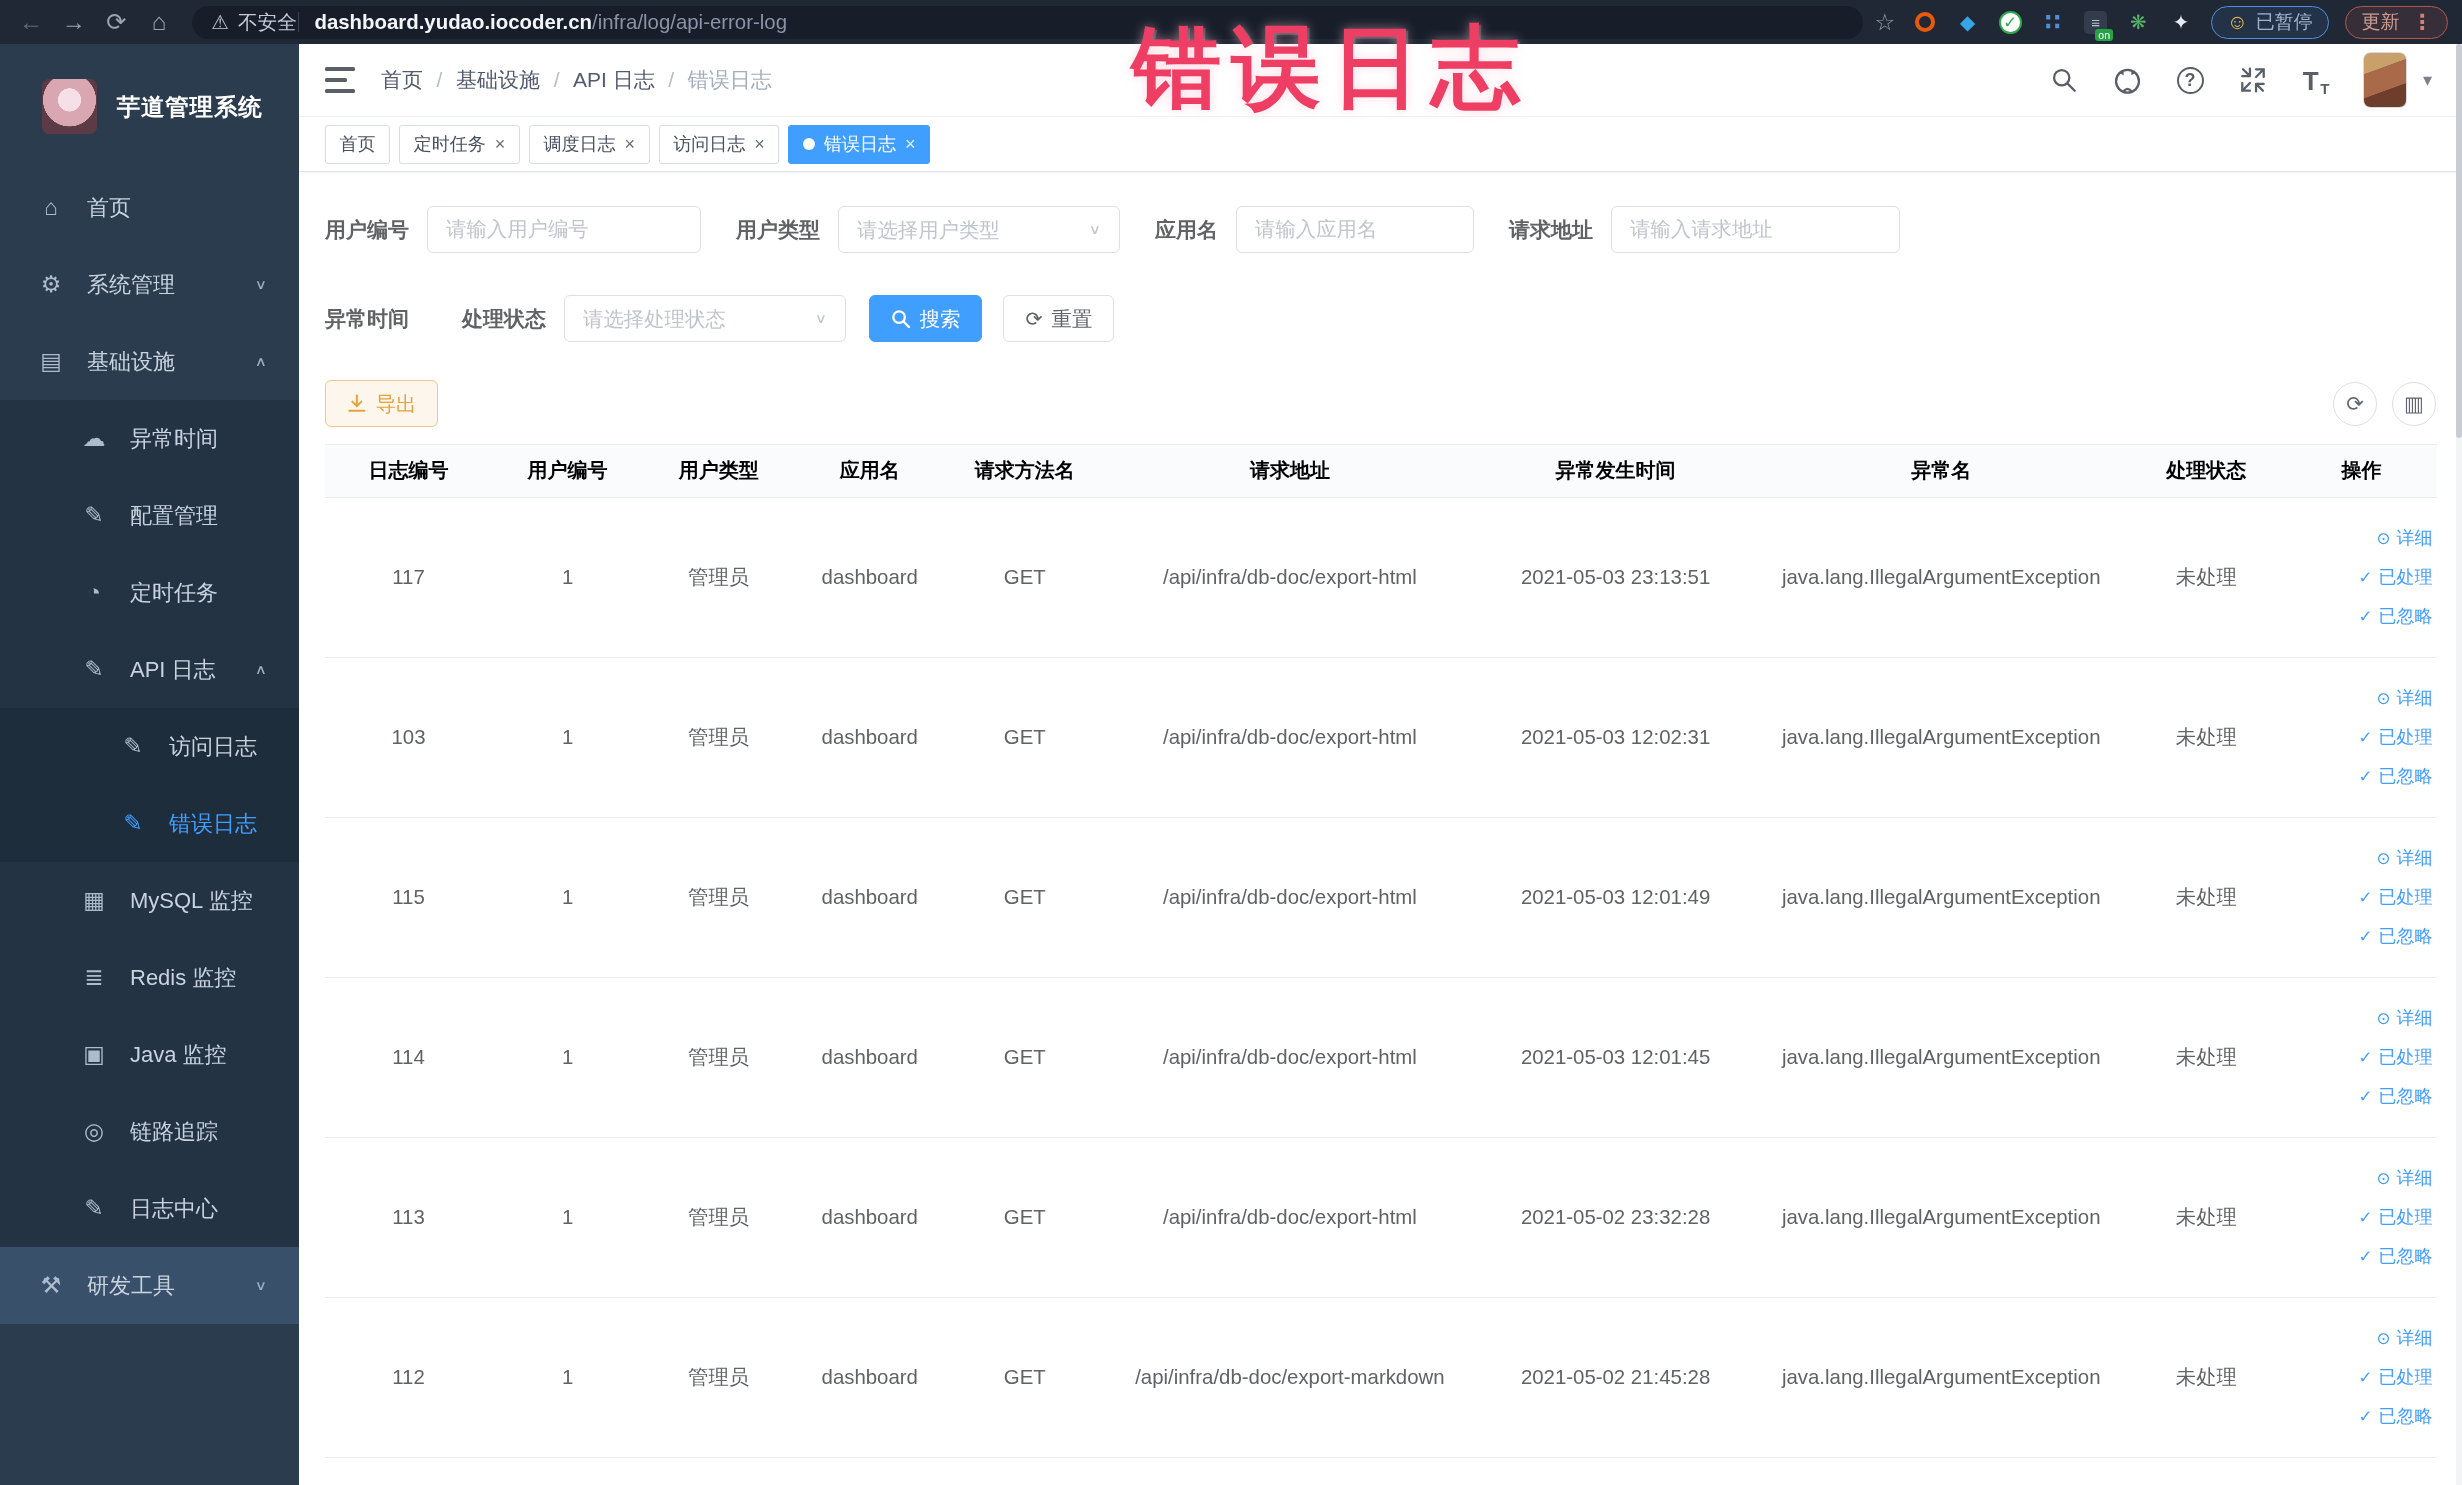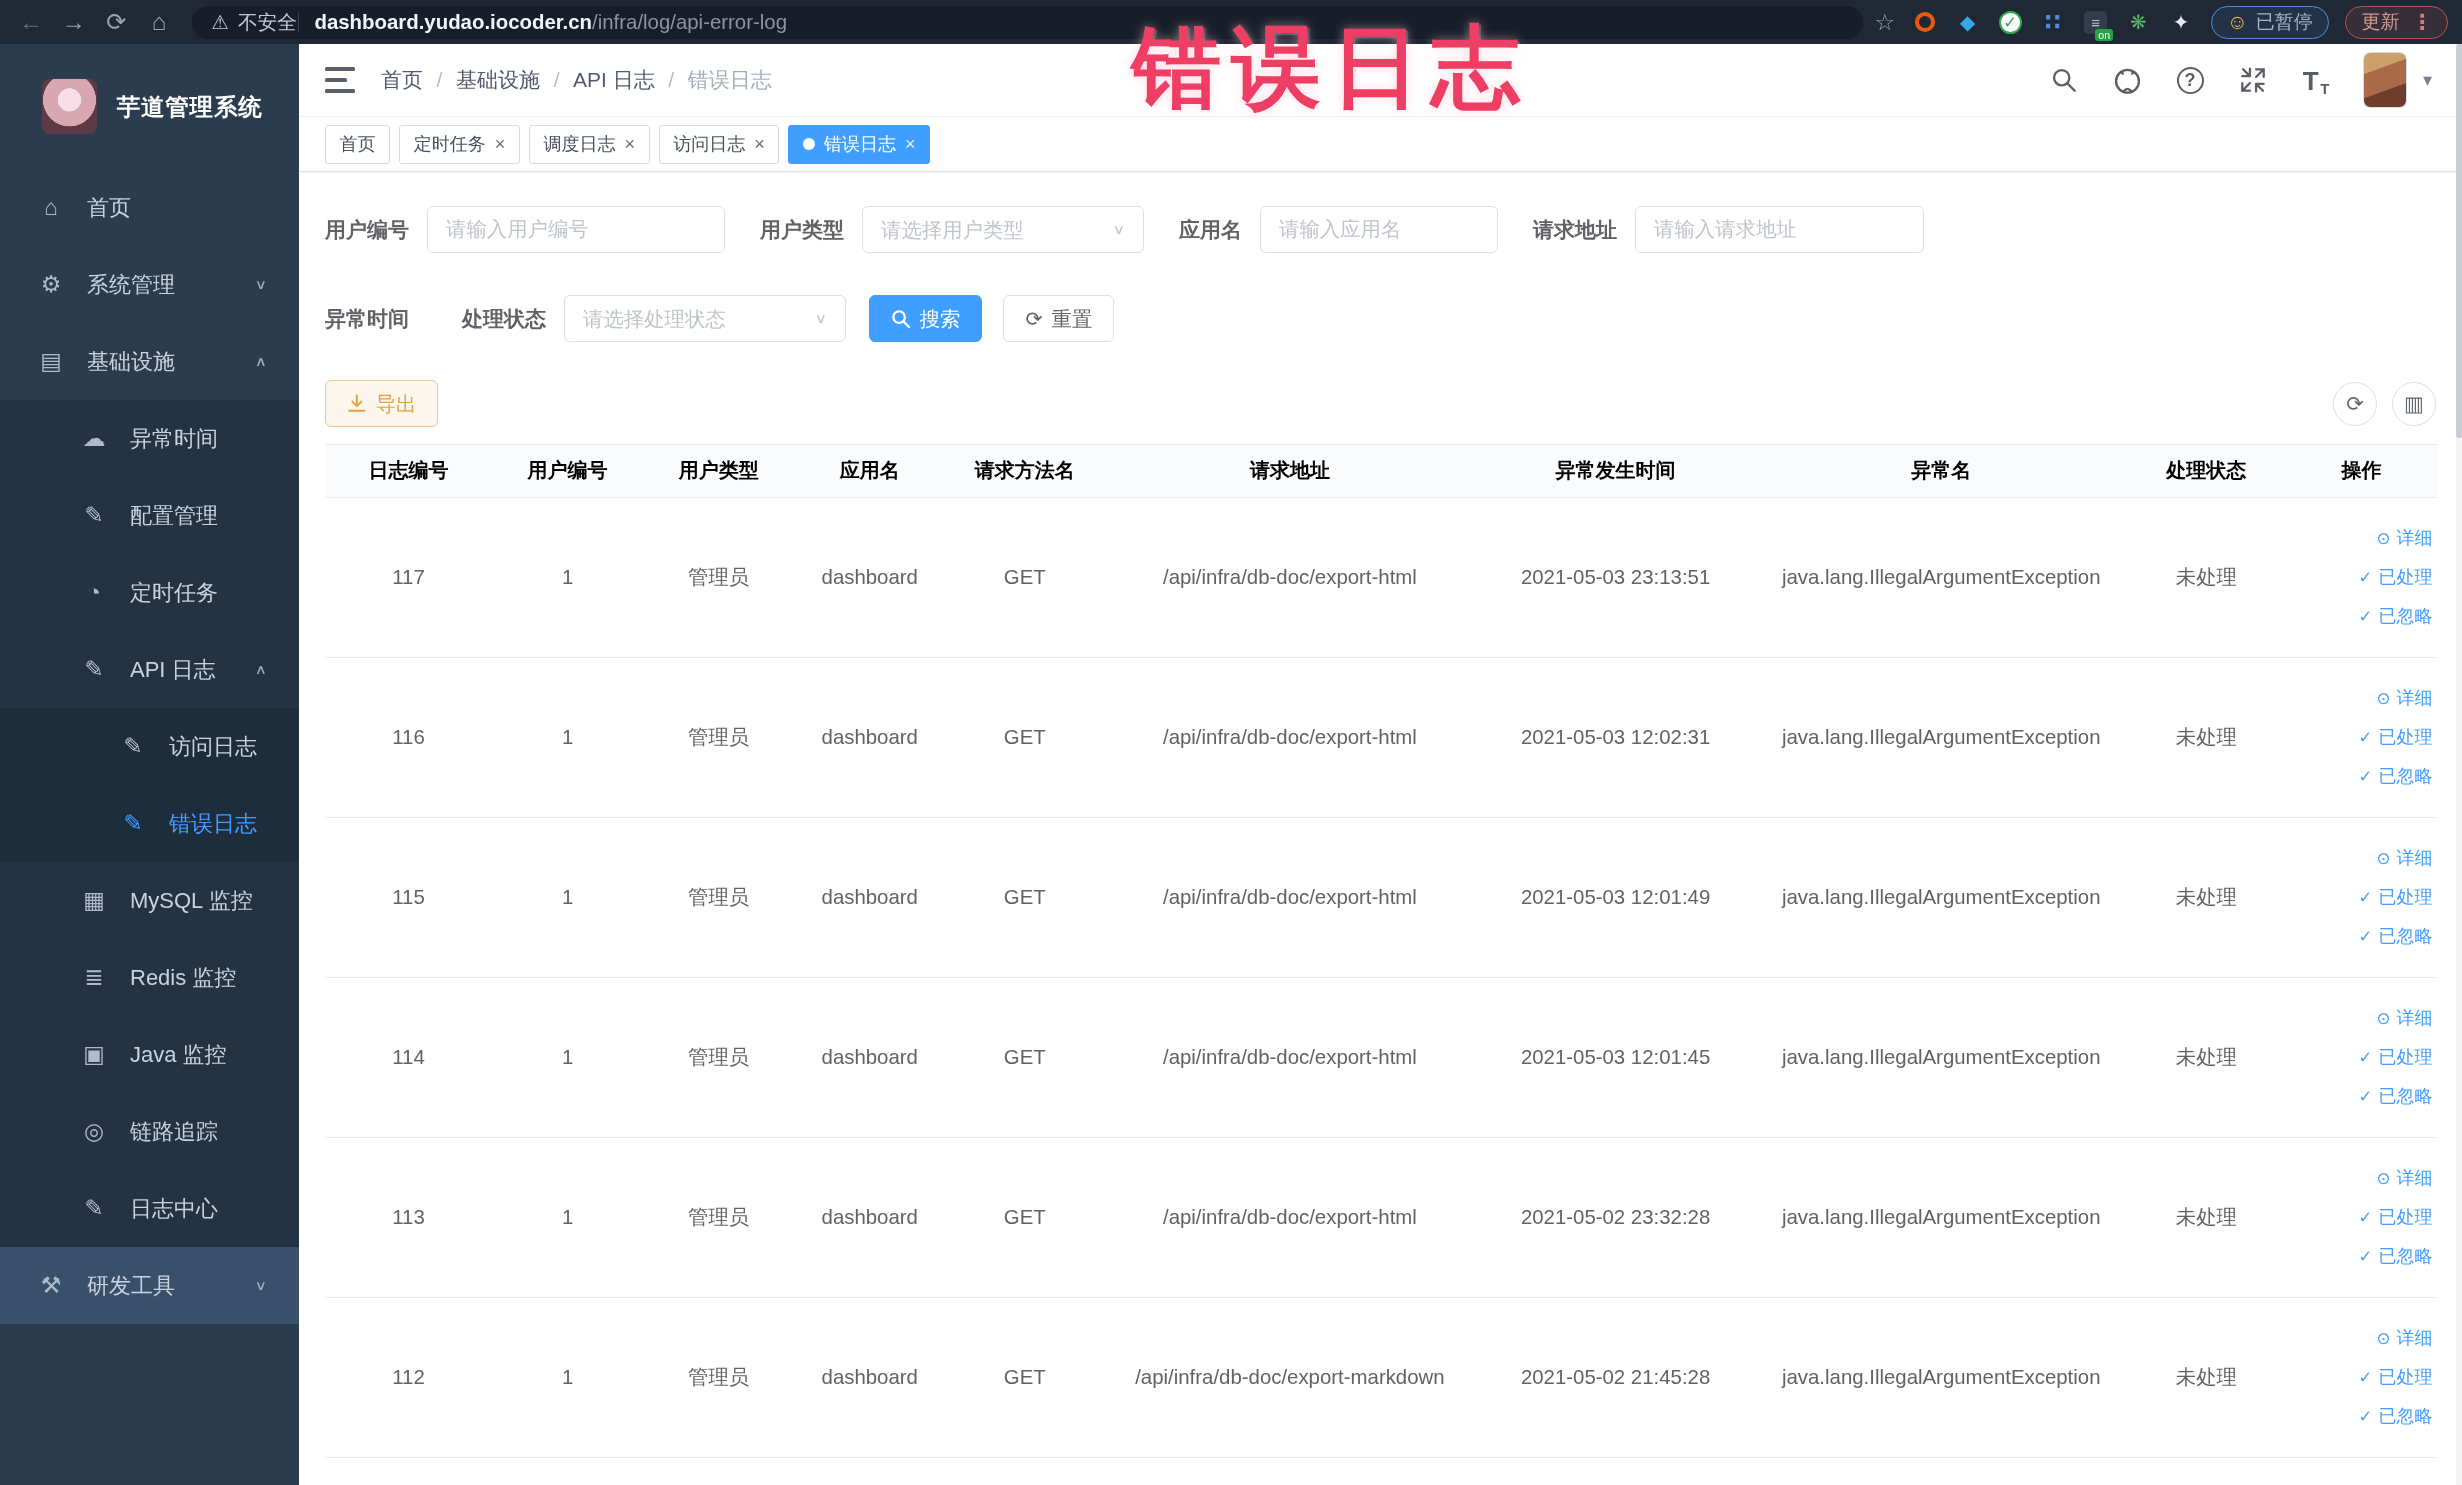--- a/index.html
+++ b/index.html
@@ -344,21 +344,21 @@
           <span class="dot"></span>
           <span>错误日志</span>
           <span class="close">×</span>
         </div>
       </div>
 
     <div class="content">
 
       <div class="filter-row">
         <span class="f-label">用户编号</span>
-        <span class="f-input" style="width:298px">
+        <span class="f-input" style="width:274px">
           <input placeholder="请输入用户编号" style="">
         </span>
         <span class="gap"></span>
         <span class="f-label">用户类型</span>
         <span class="f-select" style="width:282px">
           <span>请选择用户类型</span>
           <span class="sel-caret">∨</span>
         </span>
         <span class="gap"></span>
         <span class="f-label">应用名</span>
@@ -460,21 +460,21 @@
                   <span>已处理</span>
                 </span>
                 <span class="action-link">
                   <span class="ai">✓</span>
                   <span>已忽略</span>
                 </span>
               </td>
             </tr>
 
             <tr>
-              <td>116</td>
+              <td>103</td>
               <td>1</td>
               <td>管理员</td>
               <td>dashboard</td>
               <td>GET</td>
               <td>/api/infra/db-doc/export-html</td>
               <td>2021-05-03 12:02:31</td>
               <td>java.lang.IllegalArgumentException</td>
               <td>未处理</td>
               <td class="c-actions">
                 <span class="action-link">

